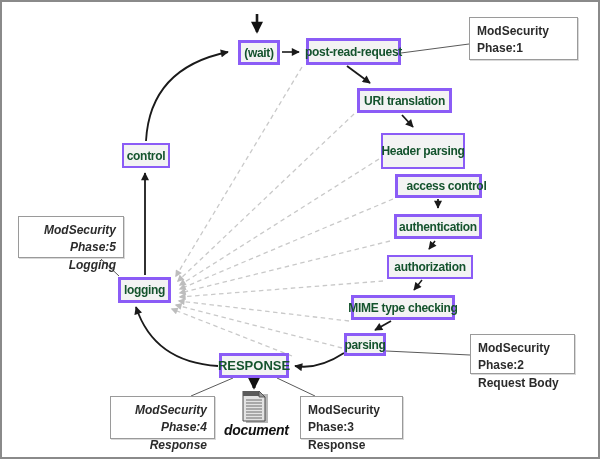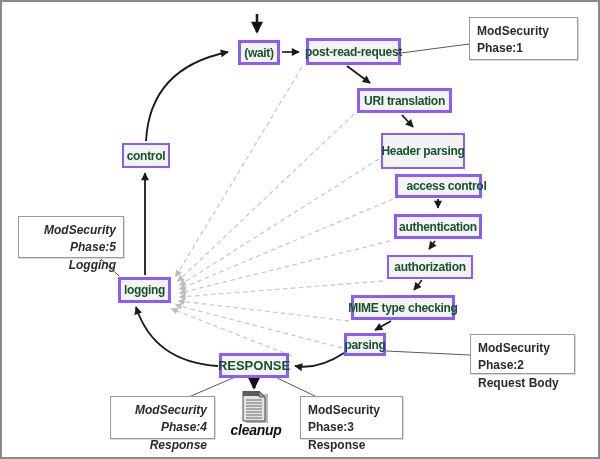--- a/index.html
+++ b/index.html
@@ -153,15 +153,15 @@
     <g stroke="#8f8f8f" stroke-width="1.4">
       <line x1="6" y1="9" x2="22" y2="9"></line>
       <line x1="6" y1="12" x2="22" y2="12"></line>
       <line x1="6" y1="15" x2="22" y2="15"></line>
       <line x1="6" y1="18" x2="22" y2="18"></line>
       <line x1="6" y1="21" x2="22" y2="21"></line>
       <line x1="6" y1="24" x2="22" y2="24"></line>
       <line x1="6" y1="27" x2="22" y2="27"></line>
     </g>
   </svg>
-  <div class="doc-label" style="left:222px;top:420px;width:64px;">cleanup</div>
+  <div class="doc-label" style="left:222px;top:420px;width:64px;">document</div>
 
 </div>
 
 </body></html>

